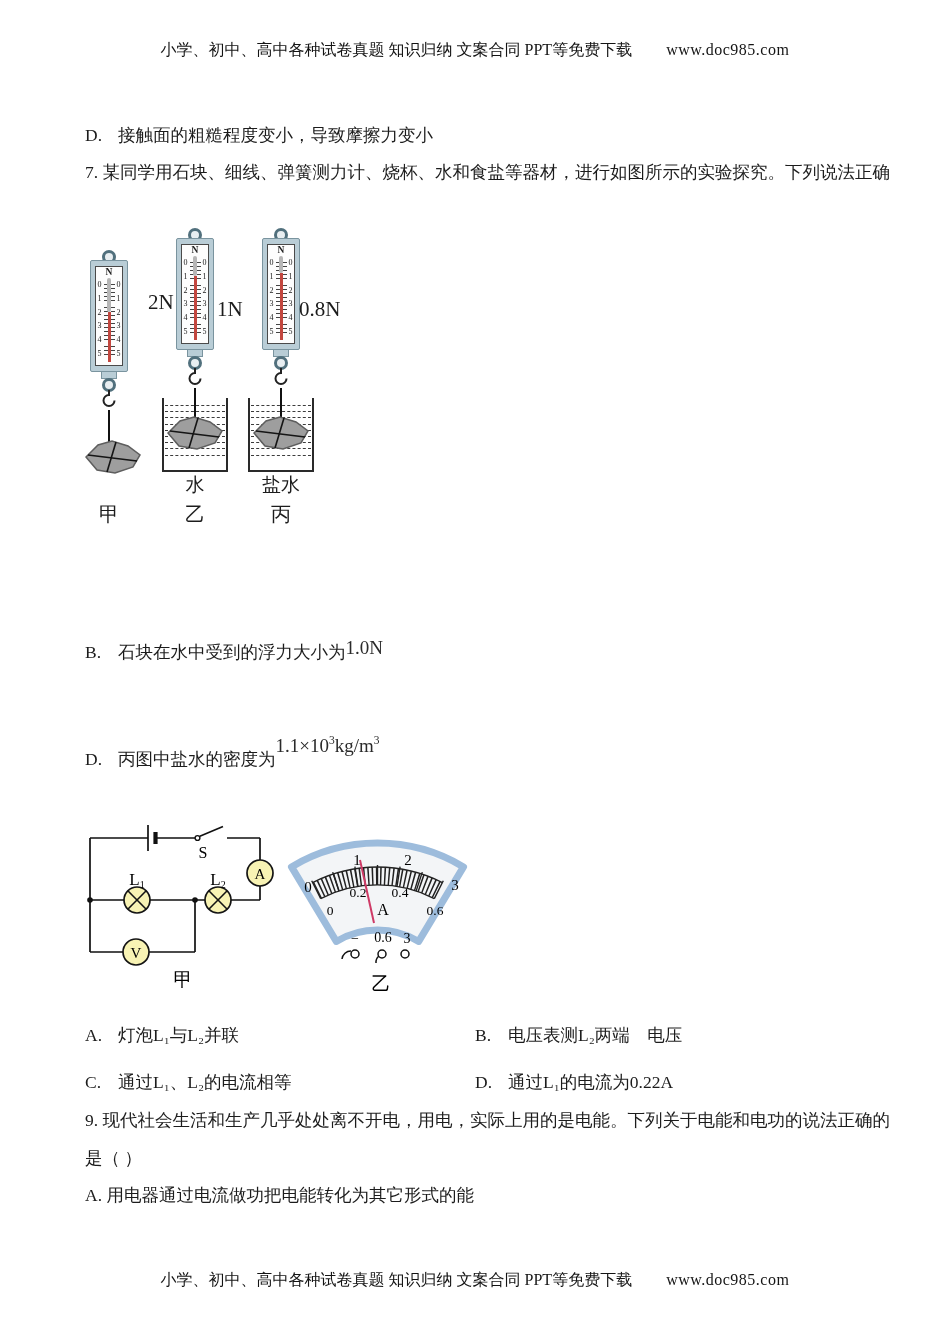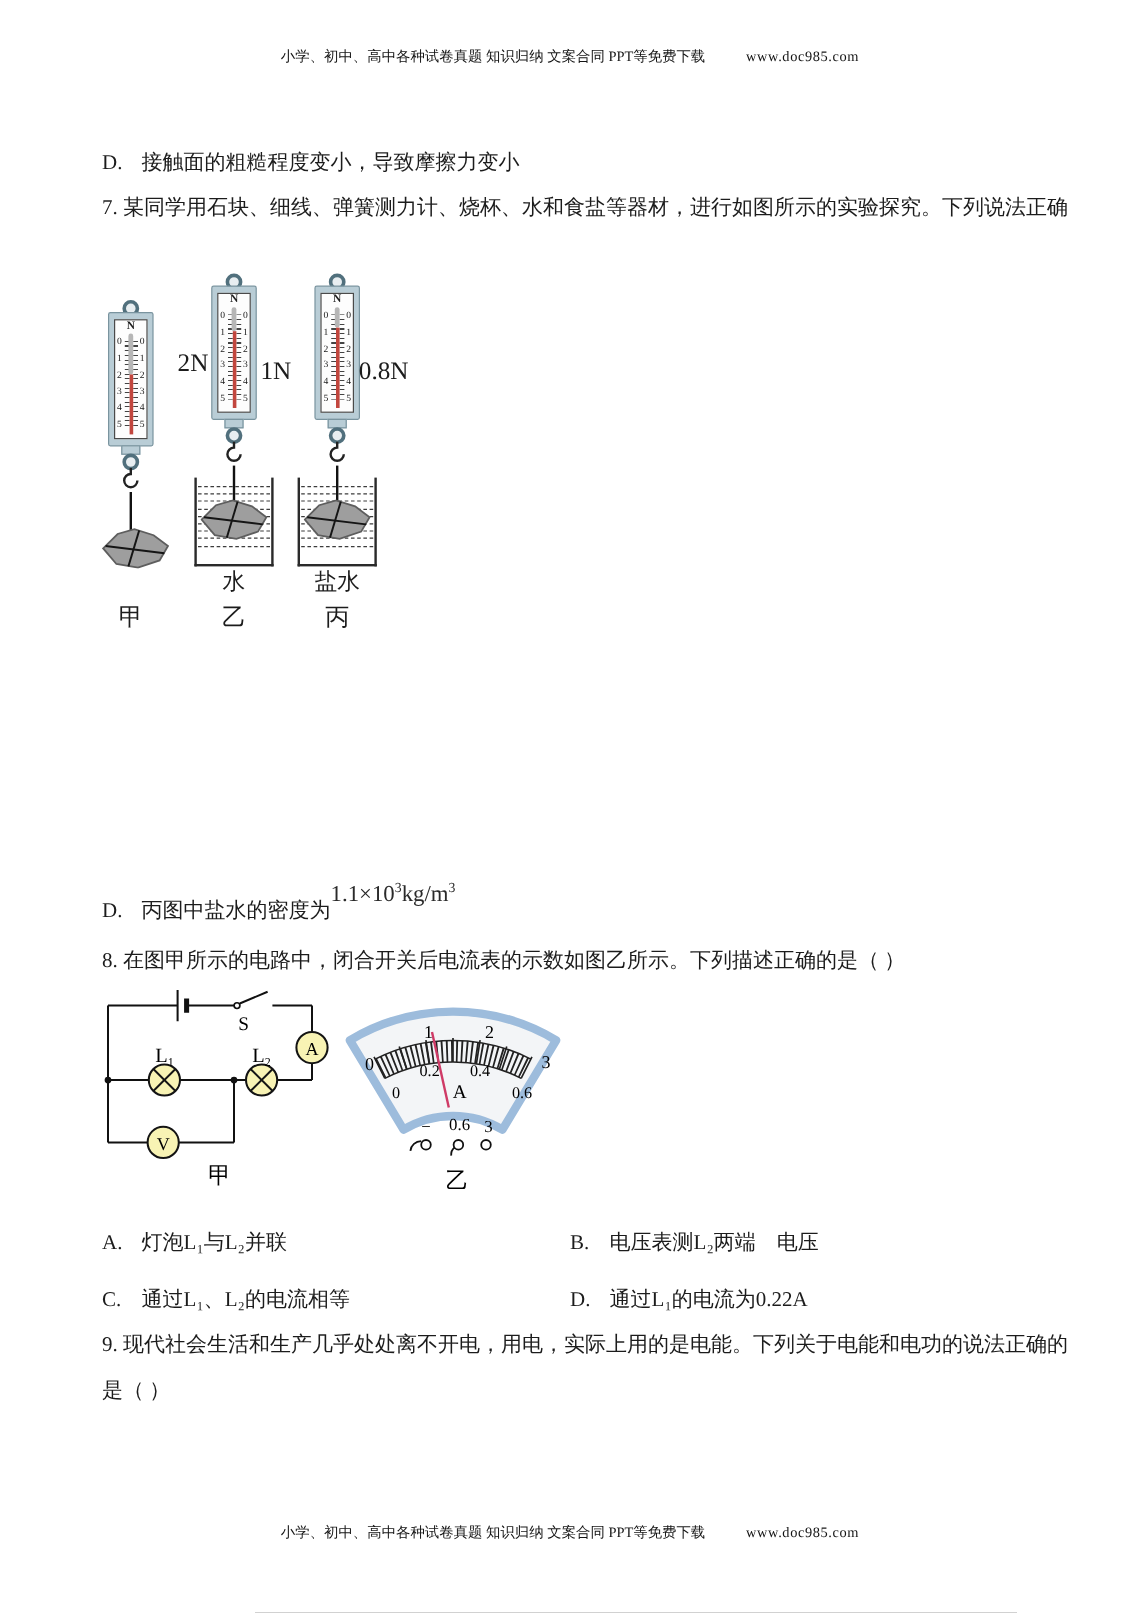--- a/index.html
+++ b/index.html
@@ -1,21 +1,21 @@
 <!DOCTYPE html>
 <html><head>
 <meta charset="utf-8">
 <style>
   html,body{margin:0;padding:0;background:#888;}
   .page{position:relative;width:950px;height:1344px;background:#ffffff;margin:0 auto;overflow:hidden;
         font-family:"Liberation Serif","DejaVu Serif",serif;color:#1c1c1c;}
   .abs{position:absolute;}
   .tline{position:absolute;left:85px;width:800px;font-size:17.5px;line-height:1.25;white-space:nowrap;}
   .center{left:0;width:950px;text-align:center;}
-  .hdr{font-size:12px;color:#141414;}
+  .hdr{font-size:16px;color:#141414;}
   .hdr .url{margin-left:34px;letter-spacing:0.5px;}
   .olab{display:inline-block;min-width:33px;}
   .fml{font-family:"Liberation Serif","DejaVu Serif",serif;font-size:19px;color:#2a2a2a;position:relative;top:-4px;white-space:nowrap;}
   .fml.hi{top:-13px;}
   .fml sup{font-size:11.5px;position:relative;top:-1px;}
   
   .sscale{position:absolute;width:38px;height:162px;}
   .sring{position:absolute;left:50%;margin-left:-7px;width:14px;height:14px;border:3px solid #51707d;
          border-radius:50%;box-sizing:border-box;background:#e8eef1;}
   .ringt{top:0;} .ringb{top:128px;}
@@ -213,25 +213,27 @@
     <polygon points="1,17 13,5 27,1 43,6 55,15 48,27 30,33 12,30" fill="#9e9e9e" stroke="#5e5e5e" stroke-width="1.5"></polygon>
     <line x1="3" y1="15" x2="52" y2="21" stroke="#151515" stroke-width="1.6"></line>
     <line x1="31" y1="2" x2="22" y2="32" stroke="#151515" stroke-width="1.6"></line>
   </svg>
   <div class="liqcap" style="left:248px;top:472px">盐水</div>
 
   <div class="figcap" style="left:79px;top:501px">甲</div>
   <div class="figcap" style="left:165px;top:501px">乙</div>
   <div class="figcap" style="left:251px;top:501px">丙</div>
 
+  <div class="tline" style="top:640px">
+    <span class="olab">B.</span><span>石块在水中受到的浮力大小为</span><span class="fml">1.0N</span>
+  </div>
   <div class="tline" style="top:747px">
     <span class="olab">D.</span><span>丙图中盐水的密度为</span><span class="fml hi"><span>1.1×10</span><sup>3</sup><span>kg/m</span><sup>3</sup></span>
   </div>
 
-  <div class="tline" style="top:790px">8. 在图甲所示的电路中，闭合开关后电流表的示数如图乙所示。下列描述正确的是（      ）</div>
 
   <svg class="abs" style="left:75px;top:823px" width="230" height="175" viewBox="0 0 230 175">
     <path d="M15 15 H73 M81 15 H120 M152 15 H185 M185 15 V37 M185 63 V77 M15 15 V129 M15 77 H49 M75 77 H130 M156 77 H185 M15 129 H48 M74 129 H120 M120 129 V77" fill="none" stroke="#111" stroke-width="1.7"></path>
     <line x1="73" y1="2" x2="73" y2="28" stroke="#111" stroke-width="1.7"></line>
     <line x1="80.5" y1="9" x2="80.5" y2="21" stroke="#111" stroke-width="4.2"></line>
     <circle cx="122.5" cy="15" r="2.4" fill="#fff" stroke="#111" stroke-width="1.4"></circle>
     <line x1="124.8" y1="13.2" x2="148" y2="3.5" stroke="#111" stroke-width="1.7"></line>
     <text x="128" y="35" text-anchor="middle" font-size="16">S</text>
     <circle cx="15" cy="77" r="2.8" fill="#111"></circle>
     <circle cx="120" cy="77" r="2.8" fill="#111"></circle>
@@ -292,18 +294,21 @@
   </div>
   <div class="tline" style="top:1072px;width:380px">
     <span class="olab">C.</span><span>通过L₁、L₂的电流相等</span>
   </div>
   <div class="tline" style="top:1072px;left:475px;width:380px">
     <span class="olab">D.</span><span>通过L₁的电流为0.22A</span>
   </div>
 
   <div class="tline" style="top:1110px">9. 现代社会生活和生产几乎处处离不开电，用电，实际上用的是电能。下列关于电能和电功的说法正确的</div>
   <div class="tline" style="top:1148px">是（      ）</div>
+  <div class="tline" style="top:1185px">
+    <span>A.</span> <span>用电器通过电流做功把电能转化为其它形式的能</span>
+  </div>
 
   <div class="tline center hdr" style="top:1270px">
     <span>小学、初中、高中各种试卷真题 知识归纳 文案合同 PPT等免费下载</span><span class="url">www.doc985.com</span>
   </div>
 
 </div>
 
 </body></html>

